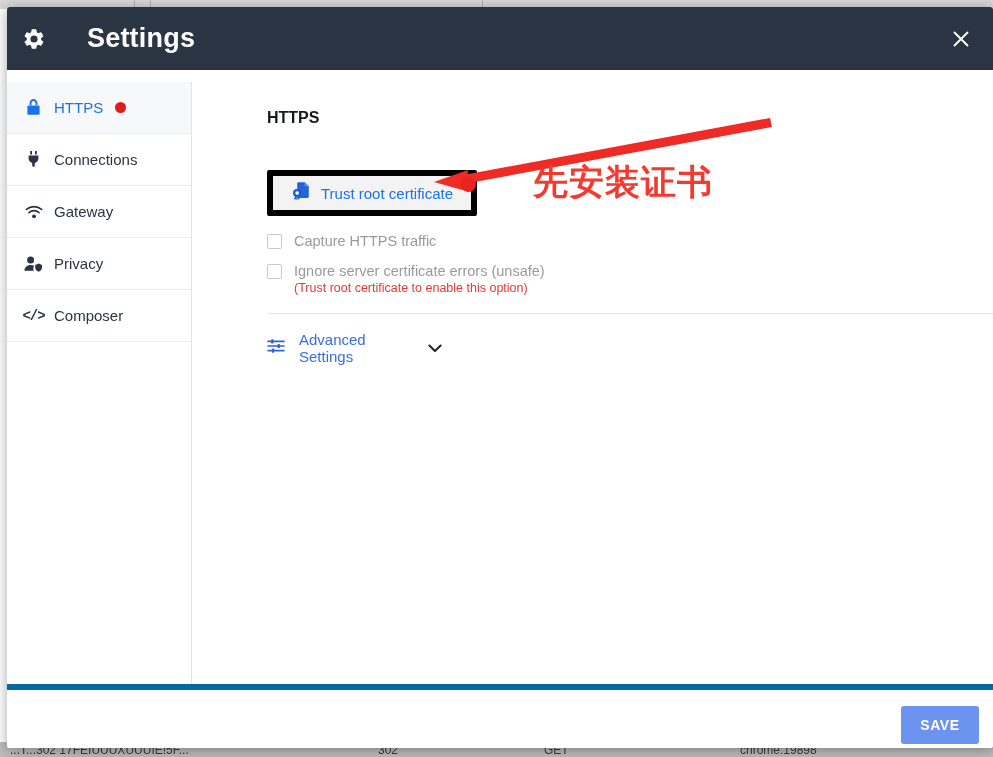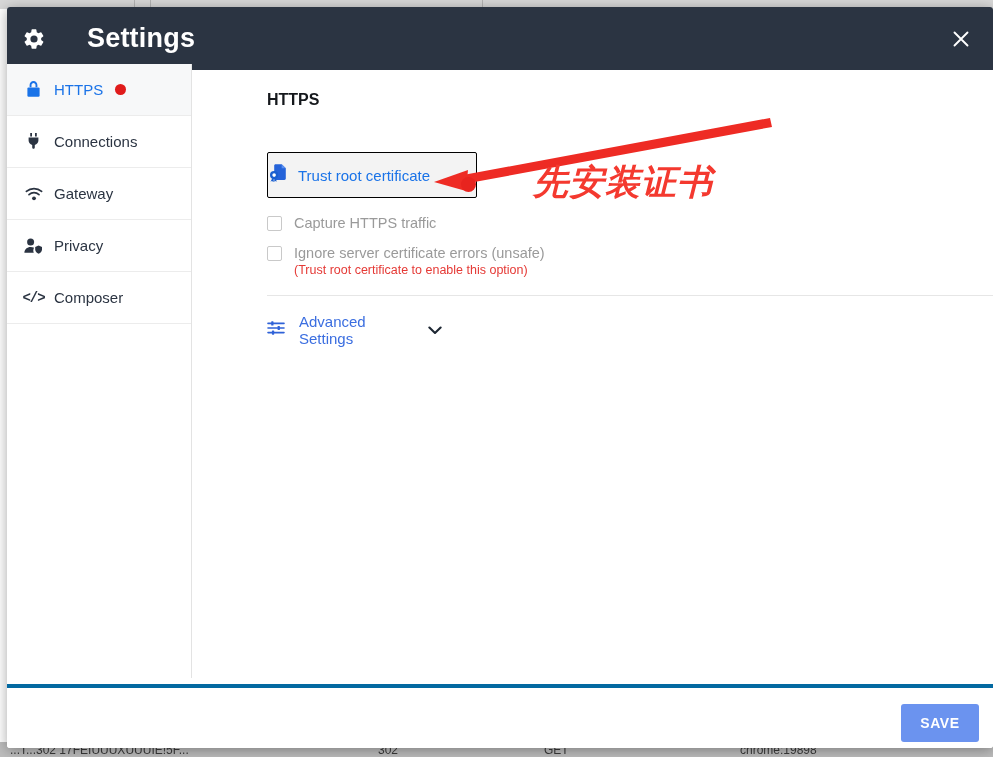--- a/index.html
+++ b/index.html
@@ -92,21 +92,21 @@
     display: flex;
     align-items: center;
     justify-content: center;
     cursor: pointer;
   }
 
   
   .dlg-body {
     position: absolute;
     left: 0;
-    top: 57px;
+    top: 75px;
     width: 986px;
     height: 614px;
     display: flex;
     gap: 48px;
   }
   .sidebar {
     width: 205px;
     height: 614px;
     border-right: 1px solid #e3e3e3;
     box-sizing: border-box;
@@ -163,24 +163,25 @@
     font-size: 16px;
     font-weight: bold;
     color: #15181c;
     margin: 0 0 43px 0;
   }
 
   .trust-btn {
     width: 210px;
     height: 46px;
     background: #f3f3f3;
-    border: 1px solid #000000;
+    border: 6px solid #000000;
     border-radius: 2px;
     display: flex;
     align-items: center;
+    padding-left: 18px;
     box-sizing: border-box;
     cursor: pointer;
   }
   .trust-btn-label {
     color: #1a73e8;
     font-size: 15px;
     margin-left: 10px;
   }
 
   .check-row {
@@ -235,21 +236,21 @@
     align-items: center;
   }
 
   
   .dlg-footer {
     position: absolute;
     left: 0;
     top: 677px;
     width: 986px;
     height: 64px;
-    border-top: 4px solid #0369a1;
+    border-top: 6px solid #0369a1;
     box-sizing: border-box;
     background: #ffffff;
   }
   .save-btn {
     position: absolute;
     right: 14px;
     top: 16px;
     width: 78px;
     height: 38px;
     background: #6b93ef;
@@ -261,21 +262,20 @@
     letter-spacing: 0.6px;
     font-family: "Liberation Sans", sans-serif;
     cursor: pointer;
   }
 
   
   .annot-layer {
     position: absolute;
     inset: 0;
     pointer-events: none;
-    font-style: italic;
   }
   .annot-dot {
     position: absolute;
     left: 461px;
     top: 177px;
     width: 15px;
     height: 15px;
     border-radius: 50%;
     background: #e8241f;
   }

